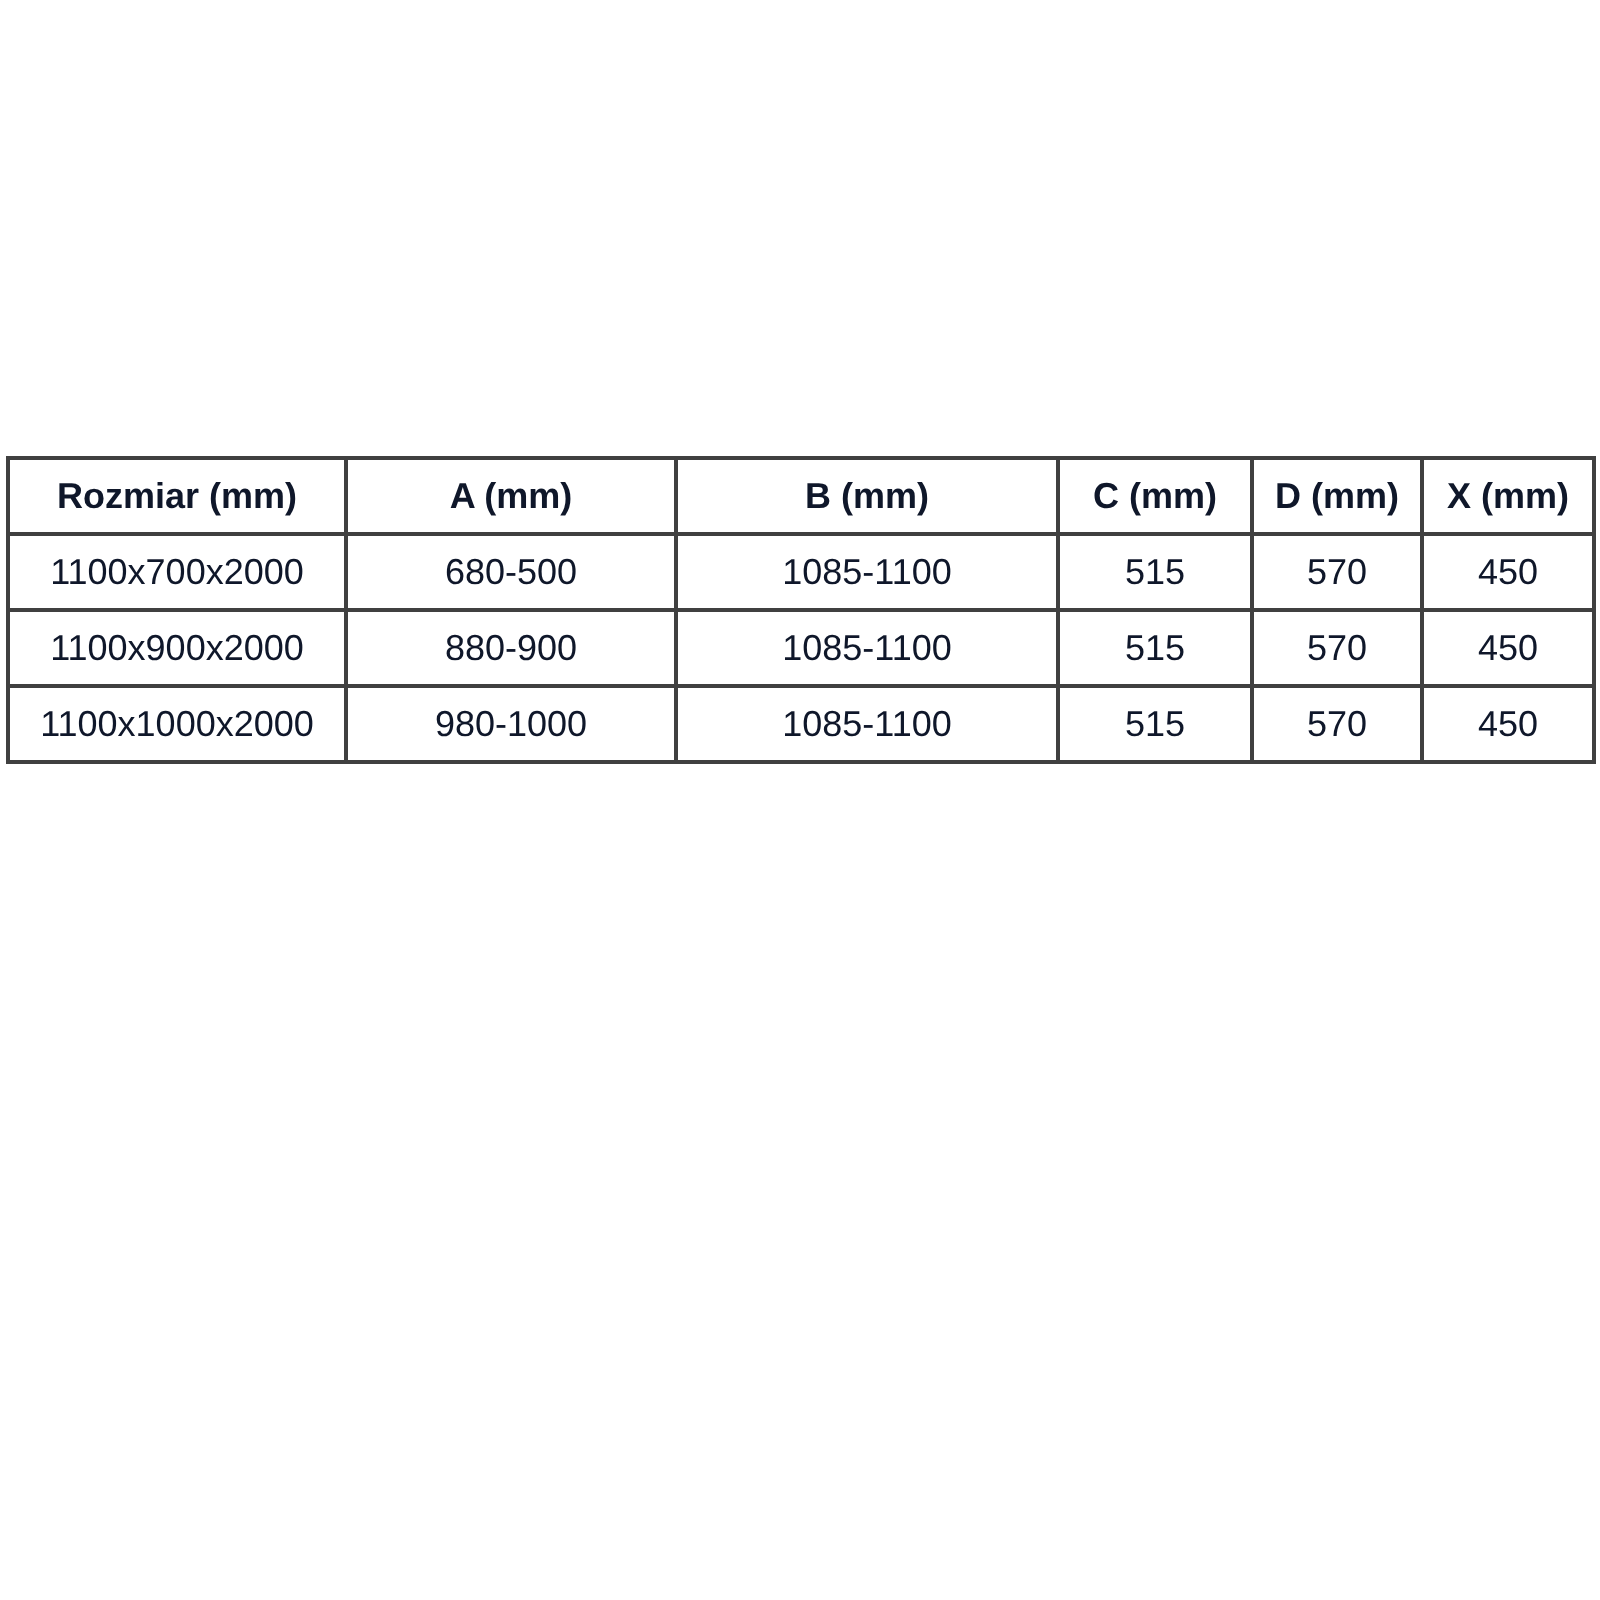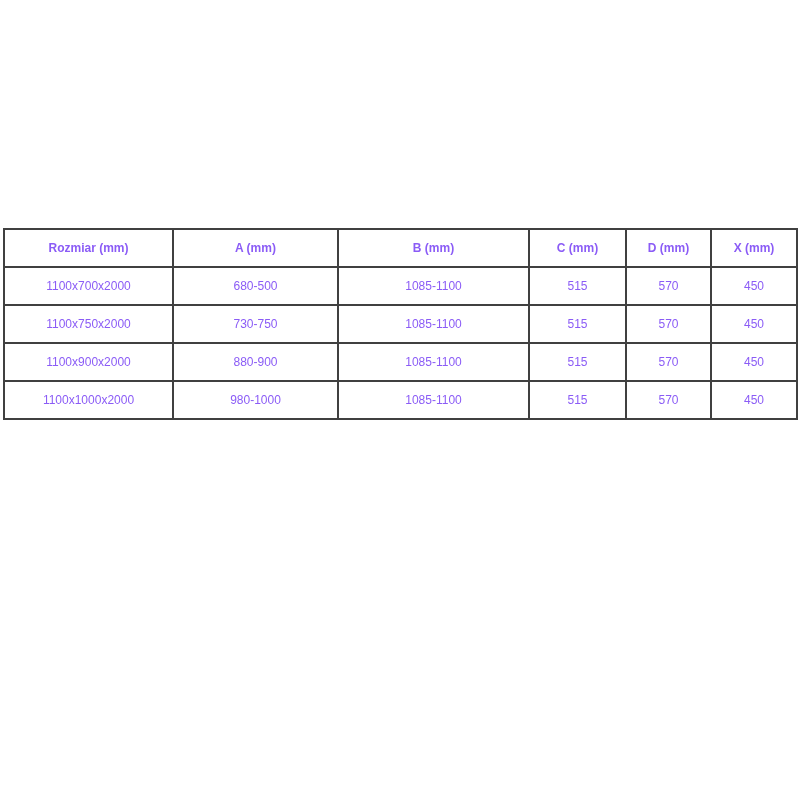--- a/index.html
+++ b/index.html
@@ -17,22 +17,22 @@
     background: #ffffff;
     overflow: hidden;
   }
   table.spec {
     position: absolute;
     left: 3px;
     top: 228px;
     width: 793px;
     border-collapse: collapse;
     table-layout: fixed;
-    color: #8b5cf6;
-    font-size: 12px;
+    color: #0f172a;
+    font-size: 18px;
   }
   table.spec th, table.spec td {
     border: 2px solid #404040;
     text-align: center;
     vertical-align: middle;
     padding: 0;
     height: 36px;
     line-height: 36px;
     white-space: nowrap;
     overflow: hidden;
@@ -68,28 +68,20 @@
     <tbody>
         <tr>
           <td>1100x700x2000</td>
           <td>680-500</td>
           <td>1085-1100</td>
           <td>515</td>
           <td>570</td>
           <td>450</td>
         </tr>
         <tr>
-          <td>1100x750x2000</td>
-          <td>730-750</td>
-          <td>1085-1100</td>
-          <td>515</td>
-          <td>570</td>
-          <td>450</td>
-        </tr>
-        <tr>
           <td>1100x900x2000</td>
           <td>880-900</td>
           <td>1085-1100</td>
           <td>515</td>
           <td>570</td>
           <td>450</td>
         </tr>
         <tr>
           <td>1100x1000x2000</td>
           <td>980-1000</td>

